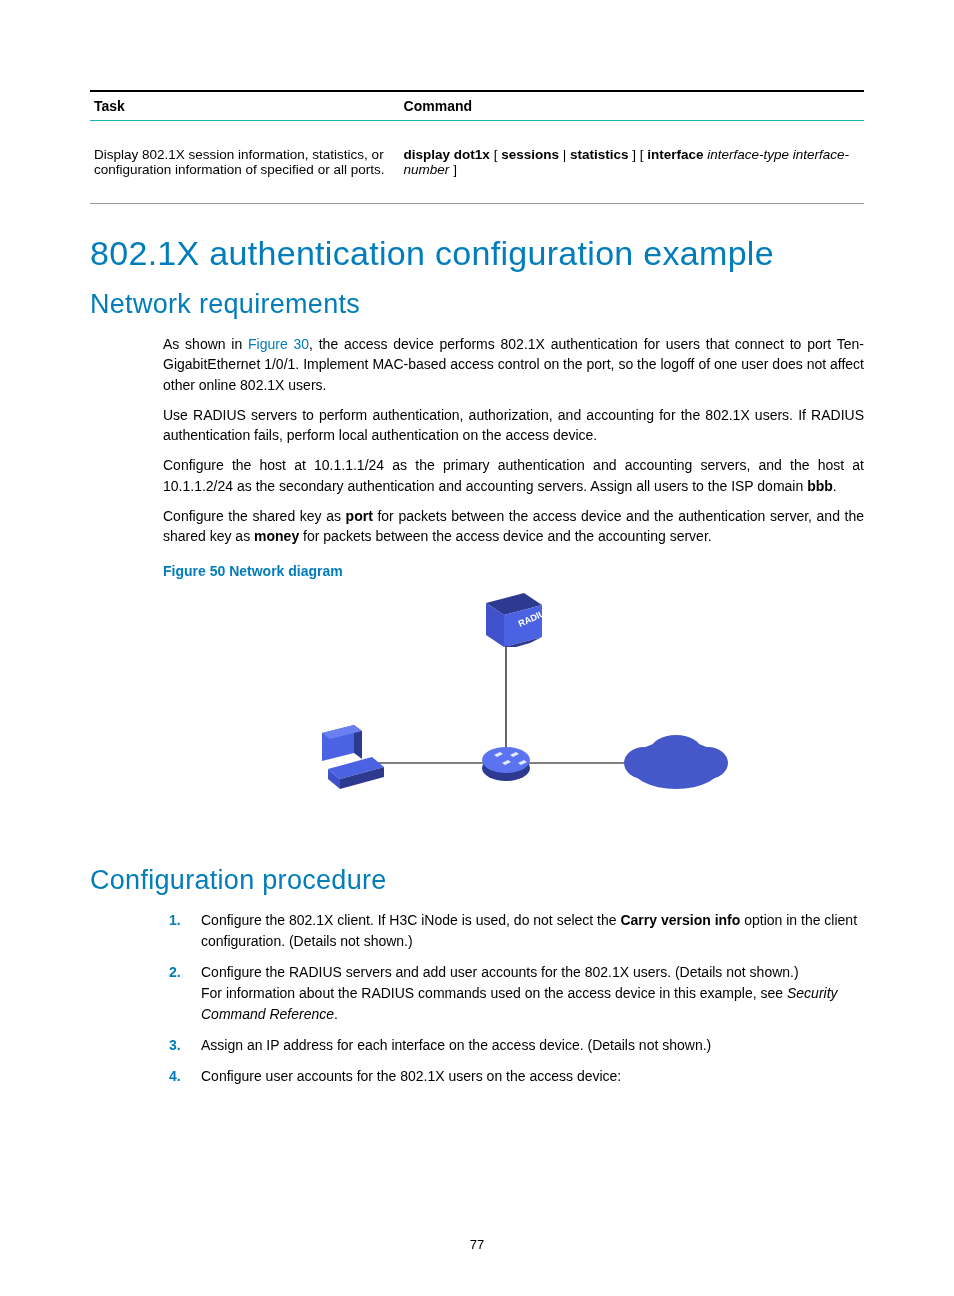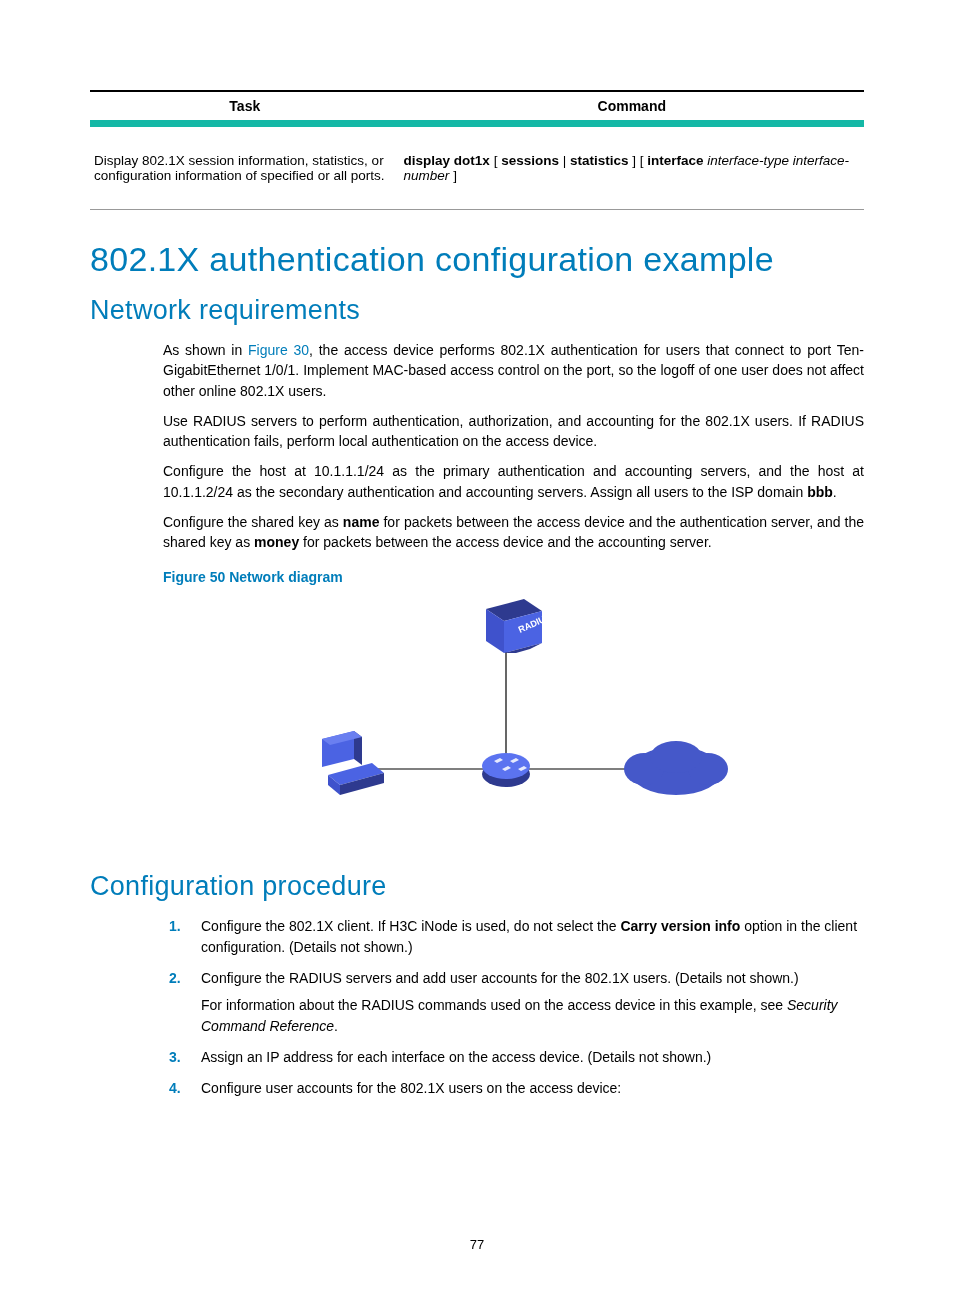--- a/index.html
+++ b/index.html
@@ -14,26 +14,26 @@
     position: relative;
     box-sizing: border-box;
     padding: 90px 90px 0 90px;
   }
   .tbl {
     width: 100%;
     border-collapse: collapse;
     margin-bottom: 30px;
   }
   .tbl th {
-    text-align: center;
+    text-align: left;
     font-weight: bold;
     font-size: 14px;
     padding: 6px 4px;
     border-top: 2px solid #000;
-    border-bottom: 7px solid #14b8a6;
+    border-bottom: 1px solid #14b8a6;
   }
   .tbl td {
     padding: 26px 4px;
     border-bottom: 1px solid #999;
     font-size: 13.5px;
     vertical-align: middle;
   }
   .cmd {
     font-size: 13.5px;
   }
@@ -98,21 +98,20 @@
   ol.steps > li::before {
     content: counter(step) ".";
     position: absolute;
     left: -22px;
     top: 0;
     color: #007dba;
     font-weight: bold;
     font-size: 14px;
   }
   .sub-para {
-    margin-top: 6px;
   }
   .italic { font-style: italic; }
   .page-num {
     position: absolute;
     bottom: 44px;
     left: 0; right: 0;
     text-align: center;
     font-size: 13px;
   }
 </style>
@@ -142,21 +141,21 @@
 
 <div class="body-indent">
   <p class="para">
     <span>As shown in </span><span class="link">Figure 30</span><span>, the access device performs 802.1X authentication for users that connect to port Ten-GigabitEthernet 1/0/1. Implement MAC-based access control on the port, so the logoff of one user does not affect other online 802.1X users.</span>
   </p>
   <p class="para">Use RADIUS servers to perform authentication, authorization, and accounting for the 802.1X users. If RADIUS authentication fails, perform local authentication on the access device.</p>
   <p class="para">
     <span>Configure the host at 10.1.1.1/24 as the primary authentication and accounting servers, and the host at 10.1.1.2/24 as the secondary authentication and accounting servers. Assign all users to the ISP domain </span><span class="bold">bbb</span><span>.</span>
   </p>
   <p class="para">
-    <span>Configure the shared key as </span><span class="bold">name</span><span> for packets between the access device and the authentication server, and the shared key as </span><span class="bold">money</span><span> for packets between the access device and the accounting server.</span>
+    <span>Configure the shared key as </span><span class="bold">port</span><span> for packets between the access device and the authentication server, and the shared key as </span><span class="bold">money</span><span> for packets between the access device and the accounting server.</span>
   </p>
 
   <div class="fig-caption">Figure 50 Network diagram</div>
 
   <div class="diagram-wrap">
     <svg viewBox="0 0 540 250" width="540" height="250">
 
       <line x1="262" y1="60" x2="262" y2="175" stroke="#000" stroke-width="1.2"></line>
       <line x1="120" y1="178" x2="245" y2="178" stroke="#000" stroke-width="1.2"></line>
       <line x1="280" y1="178" x2="400" y2="178" stroke="#000" stroke-width="1.2"></line>

